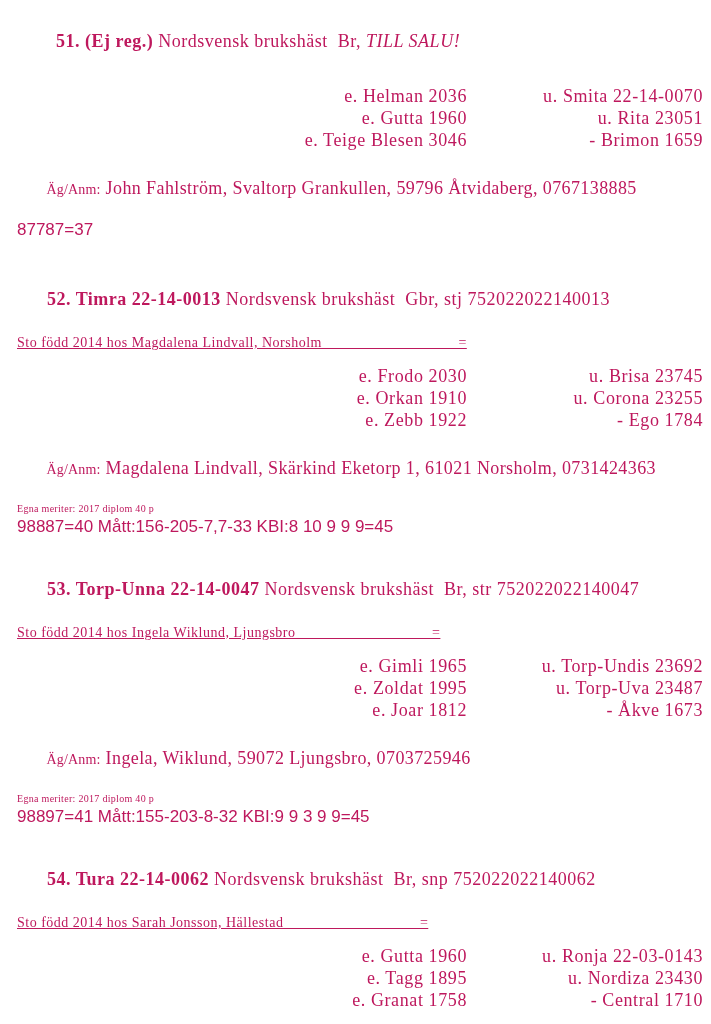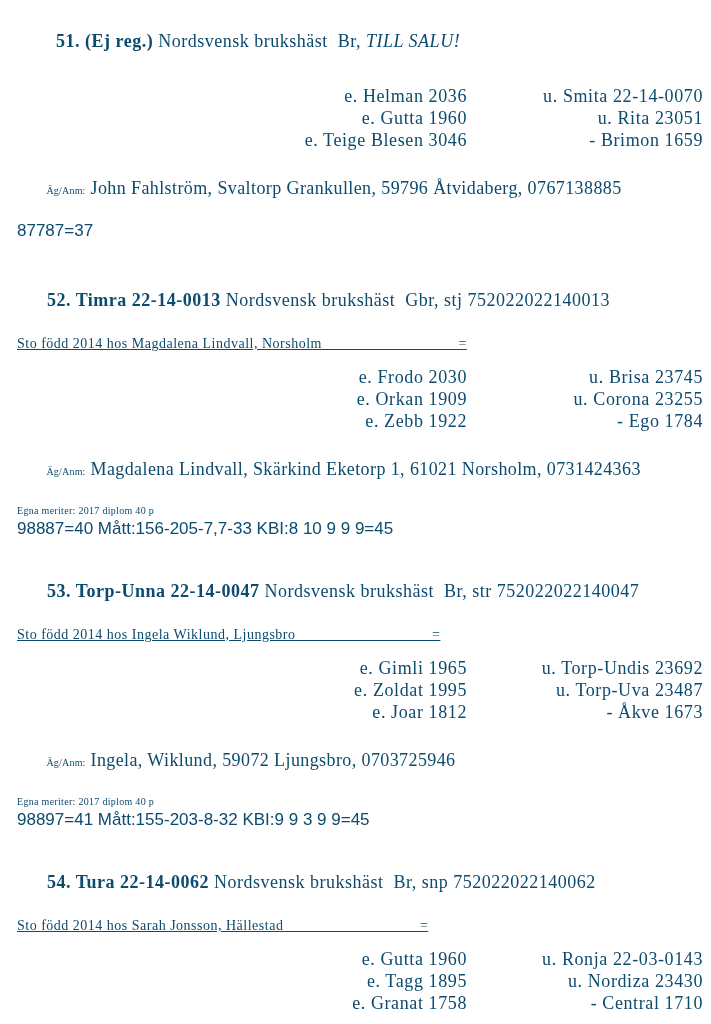--- a/index.html
+++ b/index.html
@@ -1,34 +1,34 @@
 <!DOCTYPE html>
 <html><head>
 <meta charset="utf-8">
 <style>
   html, body { margin:0; padding:0; background:#fff; }
   .page {
     width:711px; height:1024px; box-sizing:border-box;
-    background:#ffffff; color:#0c4a6e;
+    background:#ffffff; color:#be185d;
     font-family:"Liberation Serif", serif;
     padding:8px 8px 0 17px; overflow:hidden; position:relative;
   }
   .entry { margin-bottom:19px; }
   .entry.first-entry { margin-bottom:26px; }
   .entry-header { font-size:18px; line-height:22px; letter-spacing:0.5px; white-space:pre-wrap; }
   .first-entry .entry-header { padding-left:9px; }
   .hb { font-weight:bold; }
   .hi { font-style:italic; }
   .birth-line { font-size:14px; line-height:22px; letter-spacing:0.5px; white-space:pre-wrap;text-decoration:underline; }
   .pedigree { margin-top:11px;text-align:right; }
   .ped-row { display:flex; font-size:18px; line-height:22px; letter-spacing:0.6px; }
   .ped-row .sire { flex:0 0 450px; width:450px; }
   .ped-row .dam { flex:1; }
   .owner-line { margin-top:7px; font-size:18px; line-height:20px; letter-spacing:0.4px; white-space:pre-wrap; }
-  .owner-label { font-size:10px; letter-spacing:0.2px; }
+  .owner-label { font-size:14px; letter-spacing:0.2px; }
   .merits-line { font-size:10px; line-height:17px; letter-spacing:0.3px; }
   .result-line { font-family:"Liberation Sans", sans-serif; font-weight:normal; font-size:17px; line-height:20px; }
 </style>
 </head>
 <body>
 
 <div class="page">
 
   <section class="entry first-entry">
     <div class="entry-header">
@@ -58,21 +58,21 @@
     <div class="entry-header">
       <span class="hb">52. Timra 22-14-0013</span><span> Nordsvensk brukshäst  Gbr, stj 752022022140013</span>
     </div>
     <div class="birth-line">Sto född 2014 hos Magdalena Lindvall, Norsholm ___ ___ ___ ___ ___ =</div>
     <div class="pedigree">
       <div class="ped-row">
         <span class="sire">e. Frodo 2030</span>
         <span class="dam">u. Brisa 23745</span>
       </div>
       <div class="ped-row">
-        <span class="sire">e. Orkan 1909</span>
+        <span class="sire">e. Orkan 1910</span>
         <span class="dam">u. Corona 23255</span>
       </div>
       <div class="ped-row">
         <span class="sire">e. Zebb 1922</span>
         <span class="dam">- Ego 1784</span>
       </div>
     </div>
     <div class="owner-line">
       <span class="owner-label">Äg/Anm:</span><span> Magdalena Lindvall, Skärkind Eketorp 1, 61021 Norsholm, 0731424363</span>
     </div>

